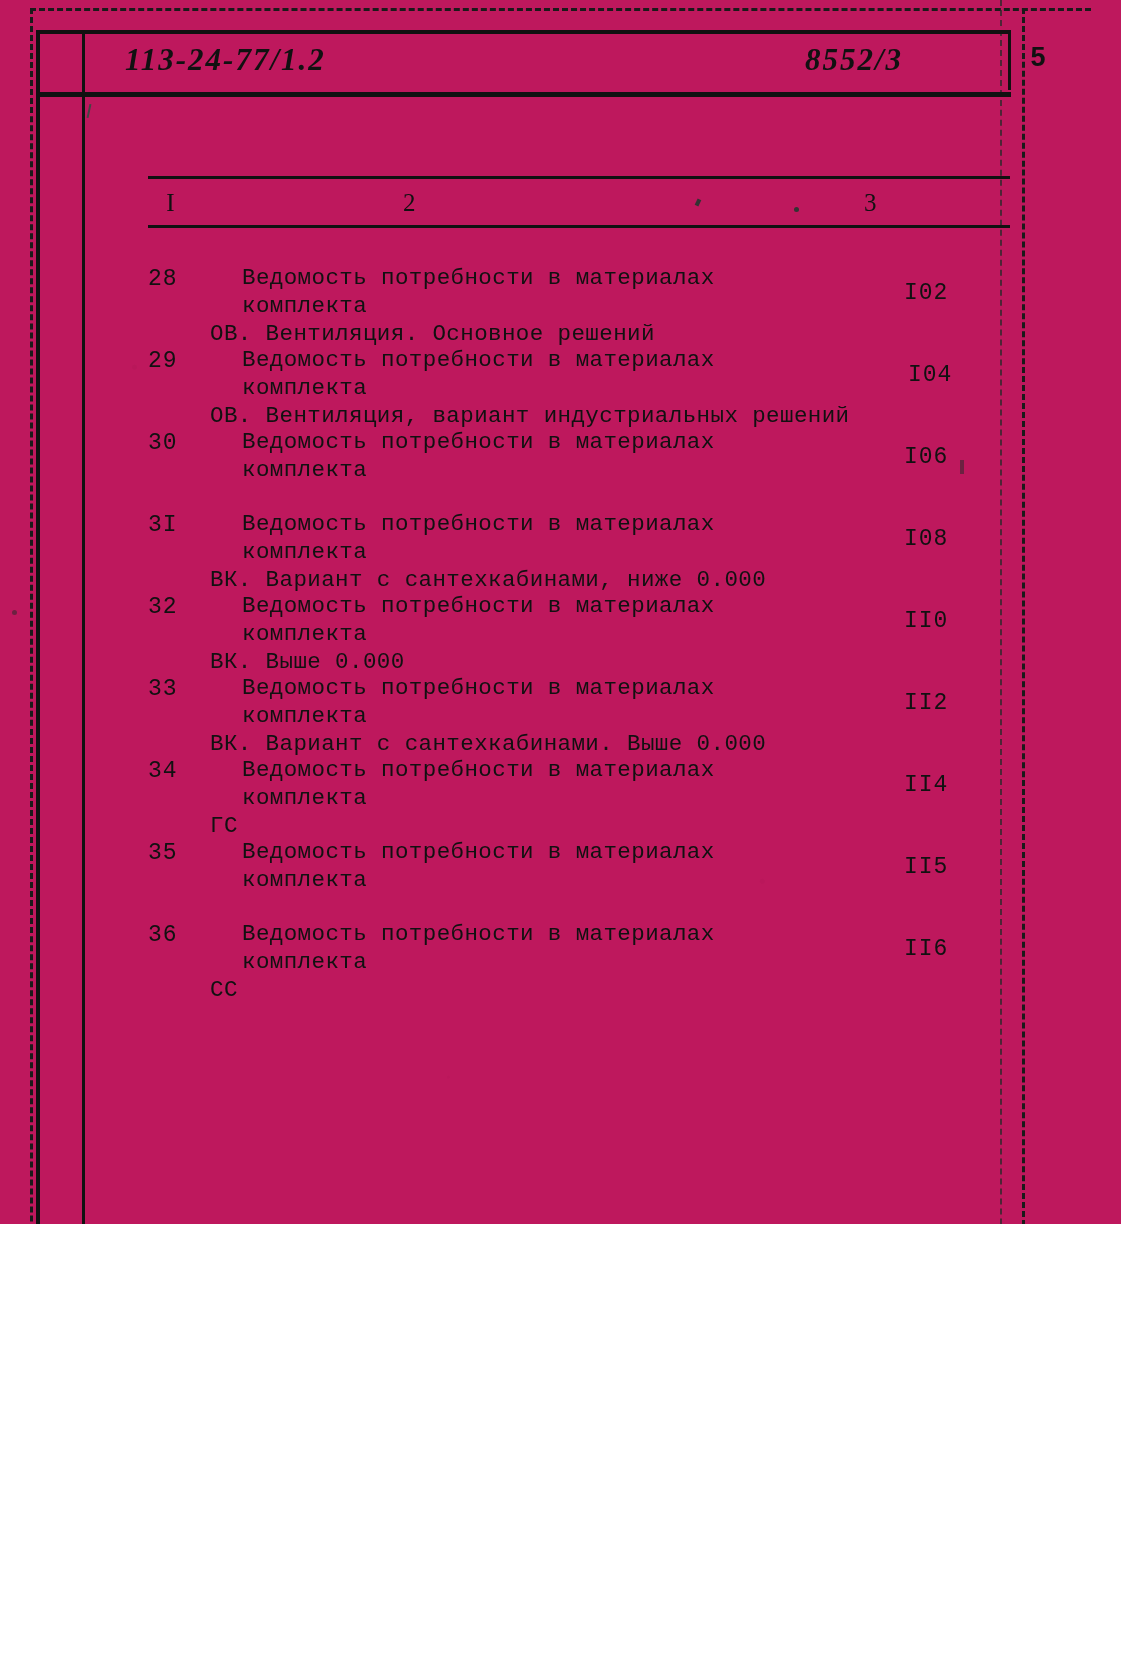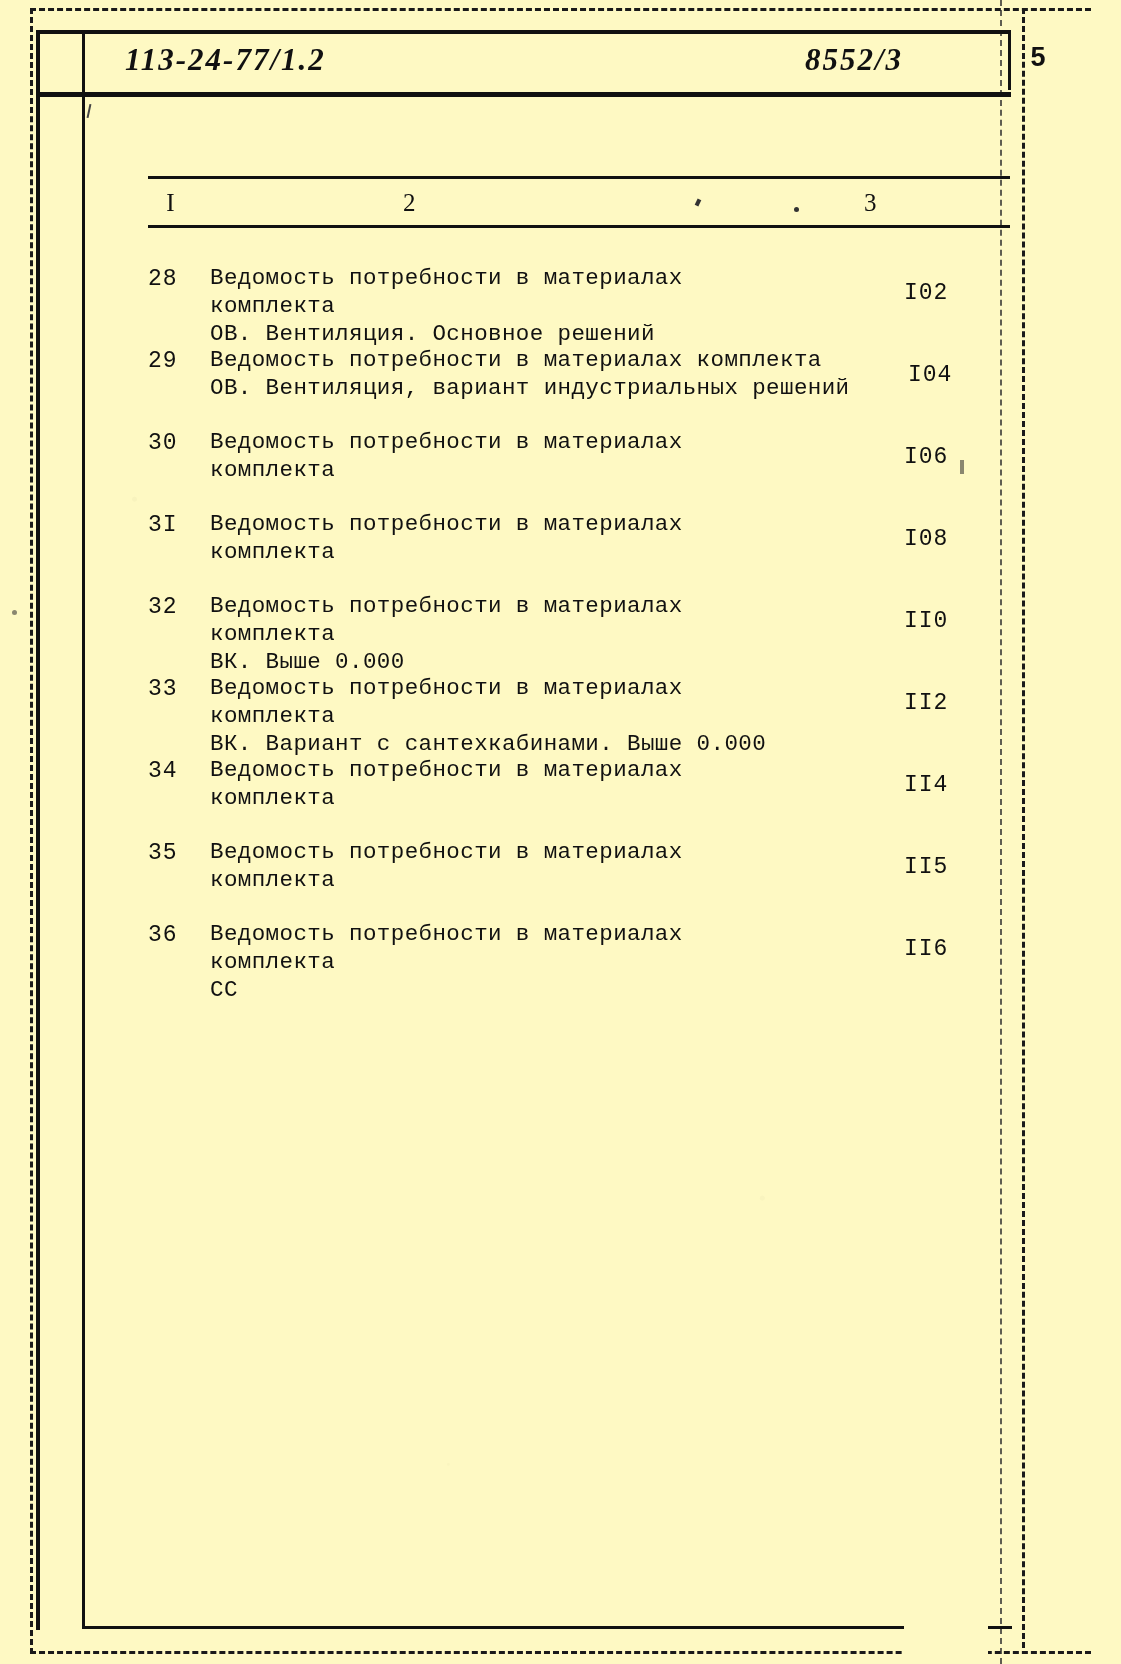--- a/index.html
+++ b/index.html
@@ -3,22 +3,22 @@
 <meta charset="utf-8">
 <style>
   html, body {
     margin: 0;
     padding: 0;
     background: #ffffff;
   }
   .page {
     position: relative;
     width: 1121px;
-    height: 1664px;
-    background: #fef9c3;
+    height: 1224px;
+    background: #be185d;
     overflow: hidden;
     font-family: "Liberation Mono", monospace;
     color: #111;
   }
 
   
   .grain {
     position: absolute;
     inset: 0;
     pointer-events: none;
@@ -239,21 +239,21 @@
   }
   .row .title {
     position: absolute;
     left: 62px;
     top: 0px;
     width: 600px;
     font-size: 22.5px;
     line-height: 28px;
     letter-spacing: 0.4px;
   }
-  .row .title .l1 { display: block; }
+  .row .title .l1 { display: block; margin-left: 32px; }
   .row .title .l2 { display: block; }
   .row .page {
     position: absolute;
     left: 756px;
     top: 16px;
     width: 80px;
     font-size: 23px;
     letter-spacing: 1px;
   }
   .row.wide .title { width: 640px; }
@@ -322,20 +322,21 @@
       <div class="title">
         <span class="l1">Ведомость потребности в материалах комплекта</span>
       </div>
       <div class="page">I06</div>
     </div>
 
     <div class="row">
       <div class="num">3I</div>
       <div class="title">
         <span class="l1">Ведомость потребности в материалах комплекта</span>
+        <span class="l2">ВК. Вариант с сантехкабинами, ниже 0.000</span>
       </div>
       <div class="page">I08</div>
     </div>
 
     <div class="row">
       <div class="num">32</div>
       <div class="title">
         <span class="l1">Ведомость потребности в материалах комплекта</span>
         <span class="l2">ВК. Выше 0.000</span>
       </div>
@@ -348,20 +349,21 @@
         <span class="l1">Ведомость потребности в материалах комплекта</span>
         <span class="l2">ВК. Вариант с сантехкабинами. Выше 0.000</span>
       </div>
       <div class="page">II2</div>
     </div>
 
     <div class="row">
       <div class="num">34</div>
       <div class="title">
         <span class="l1">Ведомость потребности в материалах комплекта</span>
+        <span class="l2">ГС</span>
       </div>
       <div class="page">II4</div>
     </div>
 
     <div class="row">
       <div class="num">35</div>
       <div class="title">
         <span class="l1">Ведомость потребности в материалах комплекта</span>
       </div>
       <div class="page">II5</div>

